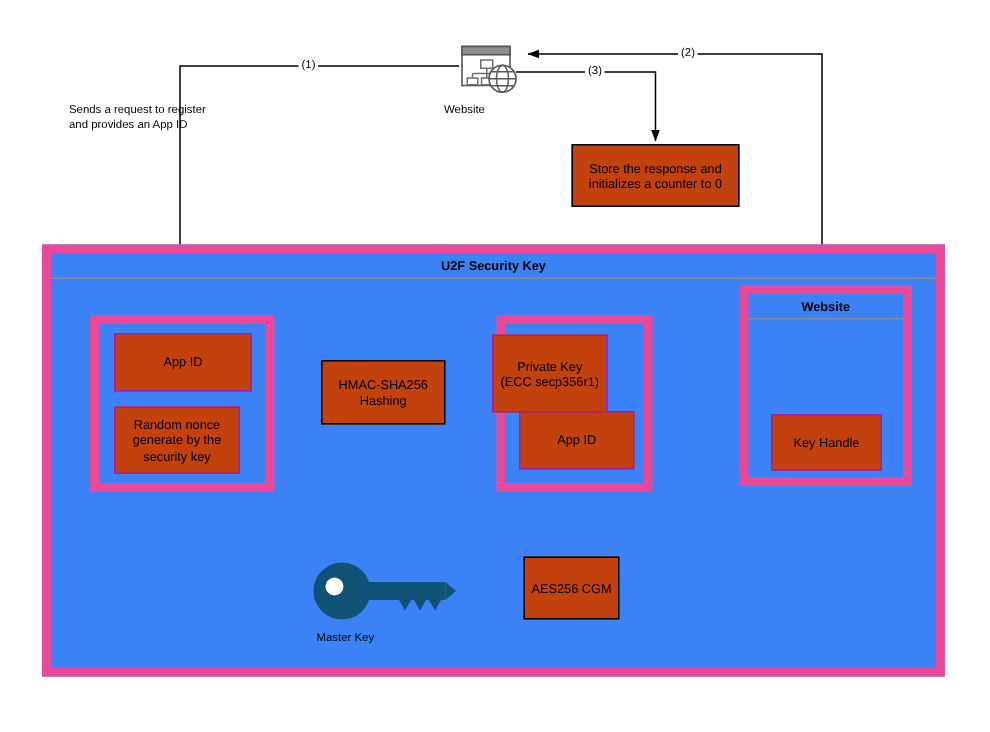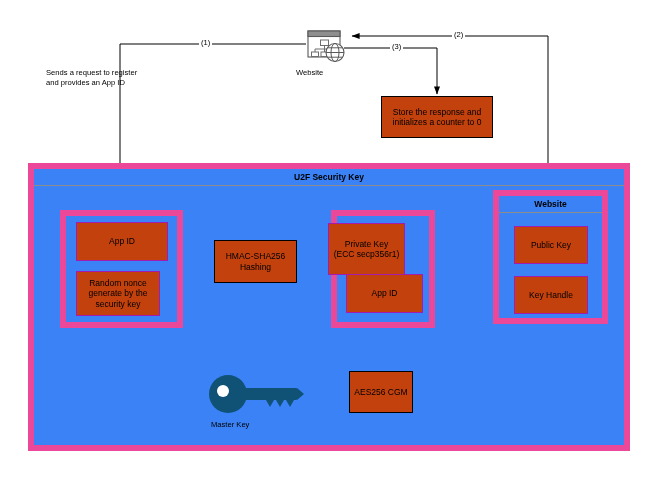--- a/index.html
+++ b/index.html
@@ -160,21 +160,20 @@
 Hashing</div>
 
   <div class="container-outer" style="left:331px; top:210px; width:104px; height:118px;"></div>
   <div class="node box-thin" style="left:328px; top:223px; width:77px; height:52px; white-space:pre-line;">Private Key
 (ECC secp356r1)</div>
   <div class="node box-thin" style="left:346px; top:274px; width:77px; height:39px;">App ID</div>
 
   <div class="container-outer" style="left:493px; top:190px; width:115px; height:134px;">
     <div class="container-title" style="height:17px;">Website</div>
   </div>
-  <div class="node box-thin" style="left:514px; top:226px; width:74px; height:38px;">Public Key</div>
   <div class="node box-thin" style="left:514px; top:276px; width:74px; height:38px;text-align:center;">Key Handle</div>
 
   <div class="node box" style="left:349px; top:371px; width:64px; height:42px;">AES256 CGM</div>
 
   <div class="icon-wrap" style="left:208px; top:374px; width:96px; height:40px;">
     <svg width="96" height="40" viewBox="0 0 96 40" xmlns="http://www.w3.org/2000/svg">
       <g fill="#0f5275">
         <circle cx="20" cy="20" r="19"></circle>
         <rect x="34" y="14" width="55" height="12" rx="1"></rect>
         <path d="M89,14 L96,20 L89,26 Z"></path>

